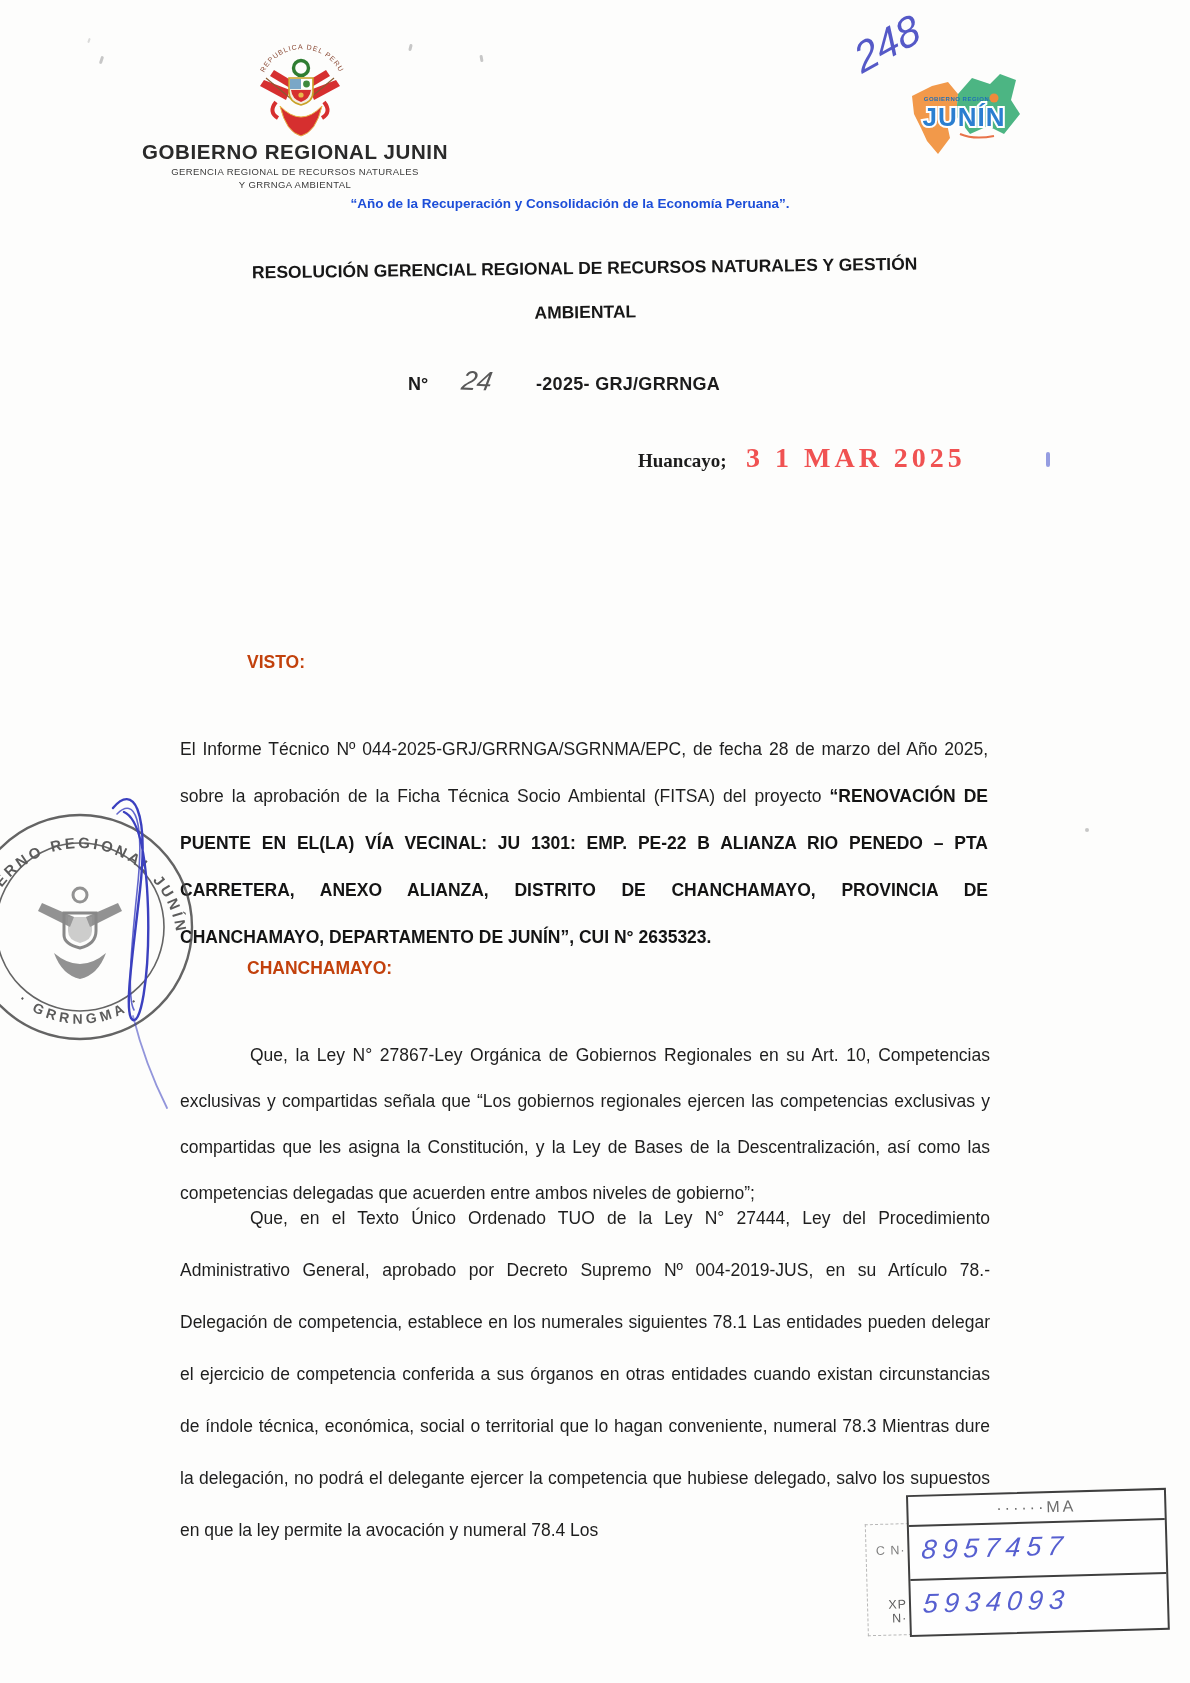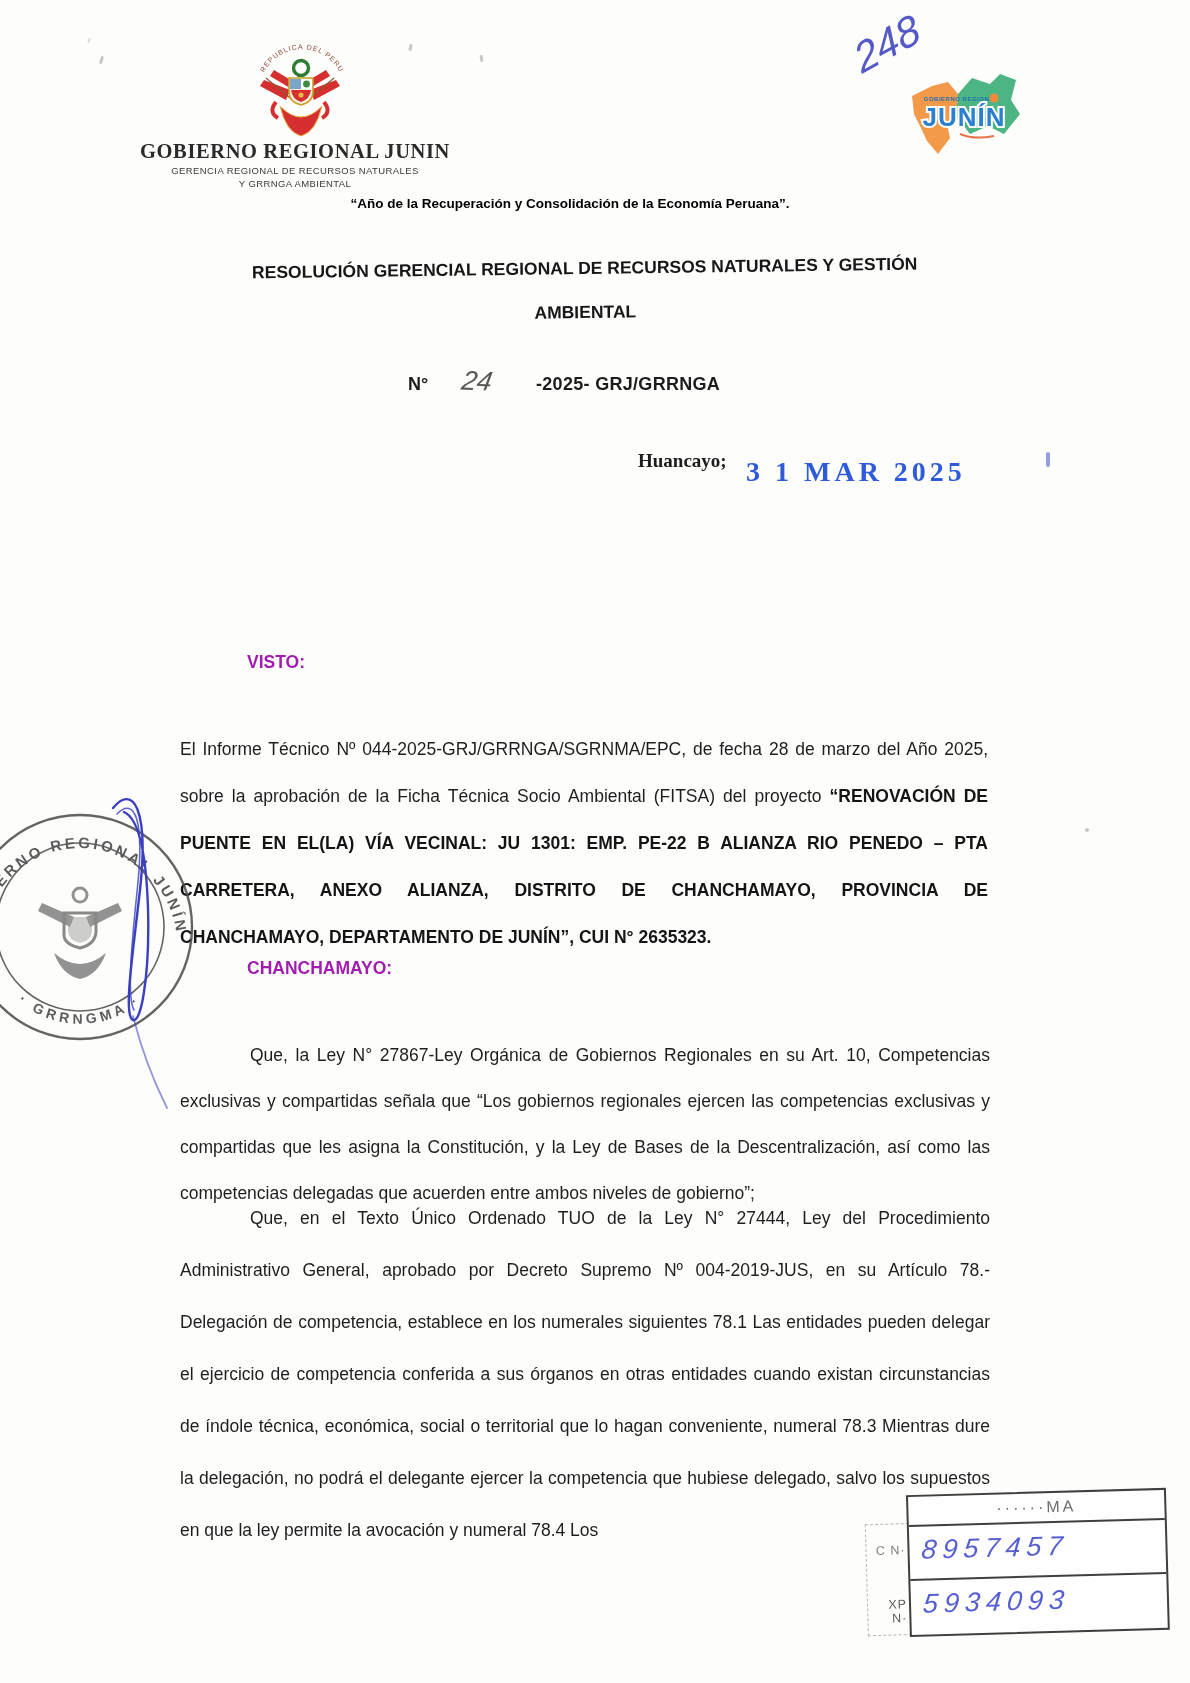--- a/index.html
+++ b/index.html
@@ -4,50 +4,50 @@
 <style>
   html,body{margin:0;padding:0;background:#e8e8e8;}
   .page{
     position:relative;width:1190px;height:1683px;margin:0 auto;
     background:#fdfdfc;overflow:hidden;
     font-family:"Liberation Sans",sans-serif;color:#1c1c1c;
   }
   
   .arms-svg{position:absolute;left:250px;top:36px;width:100px;height:112px;}
   .org-block{position:absolute;left:105px;top:140px;width:380px;text-align:center;}
-  .org-name{font-family:Liberation Serif, serif;font-weight:bold;font-size:20.5px;letter-spacing:.6px;color:#2a2a2a;}
+  .org-name{font-family:Liberation Sans, sans-serif;font-weight:bold;font-size:20.5px;letter-spacing:.6px;color:#2a2a2a;}
   .org-sub{font-size:9.5px;letter-spacing:.4px;color:#3a3a3a;margin-top:2px;}
   .folio{
     position:absolute;left:852px;top:20px;font-size:42px;color:#4348c2;
     transform:rotate(-29deg) skewX(-6deg);font-style:italic;opacity:.9;
   }
   .junin-logo{position:absolute;left:898px;top:66px;width:132px;height:98px;}
-  .motto{position:absolute;left:320px;top:196px;width:500px;text-align:center;font-weight:bold;font-size:13.5px;color:#000000;}
+  .motto{position:absolute;left:320px;top:196px;width:500px;text-align:center;font-weight:bold;font-size:13.5px;color:#1d4ed8;}
   
   .title-block{
     position:absolute;left:190px;top:246px;width:790px;text-align:center;
     font-weight:bold;font-size:17.5px;line-height:44px;transform:rotate(-.75deg);color:#171717;
   }
   .number-line{position:absolute;left:180px;top:370px;width:810px;height:42px;}
   .number-prefix{position:absolute;left:228px;top:4px;font-weight:bold;font-size:18px;}
   .number-hand{position:absolute;left:282px;top:-4px;font-size:27px;color:#585858;transform:rotate(2deg) skewX(-8deg);font-style:italic;}
   .number-suffix{position:absolute;left:356px;top:4px;font-weight:bold;font-size:18px;letter-spacing:.3px;}
   .date-line{position:absolute;left:180px;top:444px;width:920px;height:46px;font-family:Liberation Serif, serif;}
   .date-place{position:absolute;left:458px;top:6px;font-weight:bold;font-size:19px;}
   .date-stamp{
-    position:absolute;left:566px;top:-2px;font-size:28px;font-weight:bold;color:#1d4ed8;
-    letter-spacing:4px;opacity:.92;margin-top:14px;
+    position:absolute;left:566px;top:-2px;font-size:28px;font-weight:bold;color:#ef4444;
+    letter-spacing:4px;opacity:.92;
   }
   .stamp-ink-artifact{position:absolute;left:866px;top:8px;width:4px;height:15px;background:#5e6ad2;opacity:.65;border-radius:2px;}
   
   .issuer{
     position:absolute;left:180px;top:534px;width:808px;font-weight:bold;font-size:17.5px;
     line-height:47px;text-align:justify;color:#171717;
   }
-  .section-label{position:absolute;left:247px;font-weight:bold;font-size:17.5px;color:#a21caf;}
+  .section-label{position:absolute;left:247px;font-weight:bold;font-size:17.5px;color:#c2410c;}
   .visto-label{top:652px;}
   .considerando-label{top:958px;}
   .visto-para{
     position:absolute;left:180px;top:726px;width:808px;font-size:17.5px;line-height:47px;
     text-align:justify;color:#1e1e1e;
   }
   .visto-para b{color:#141414;}
   .para1{
     position:absolute;left:180px;top:1032px;width:810px;font-size:17.5px;line-height:46px;
     text-align:justify;text-indent:70px;color:#1e1e1e;

